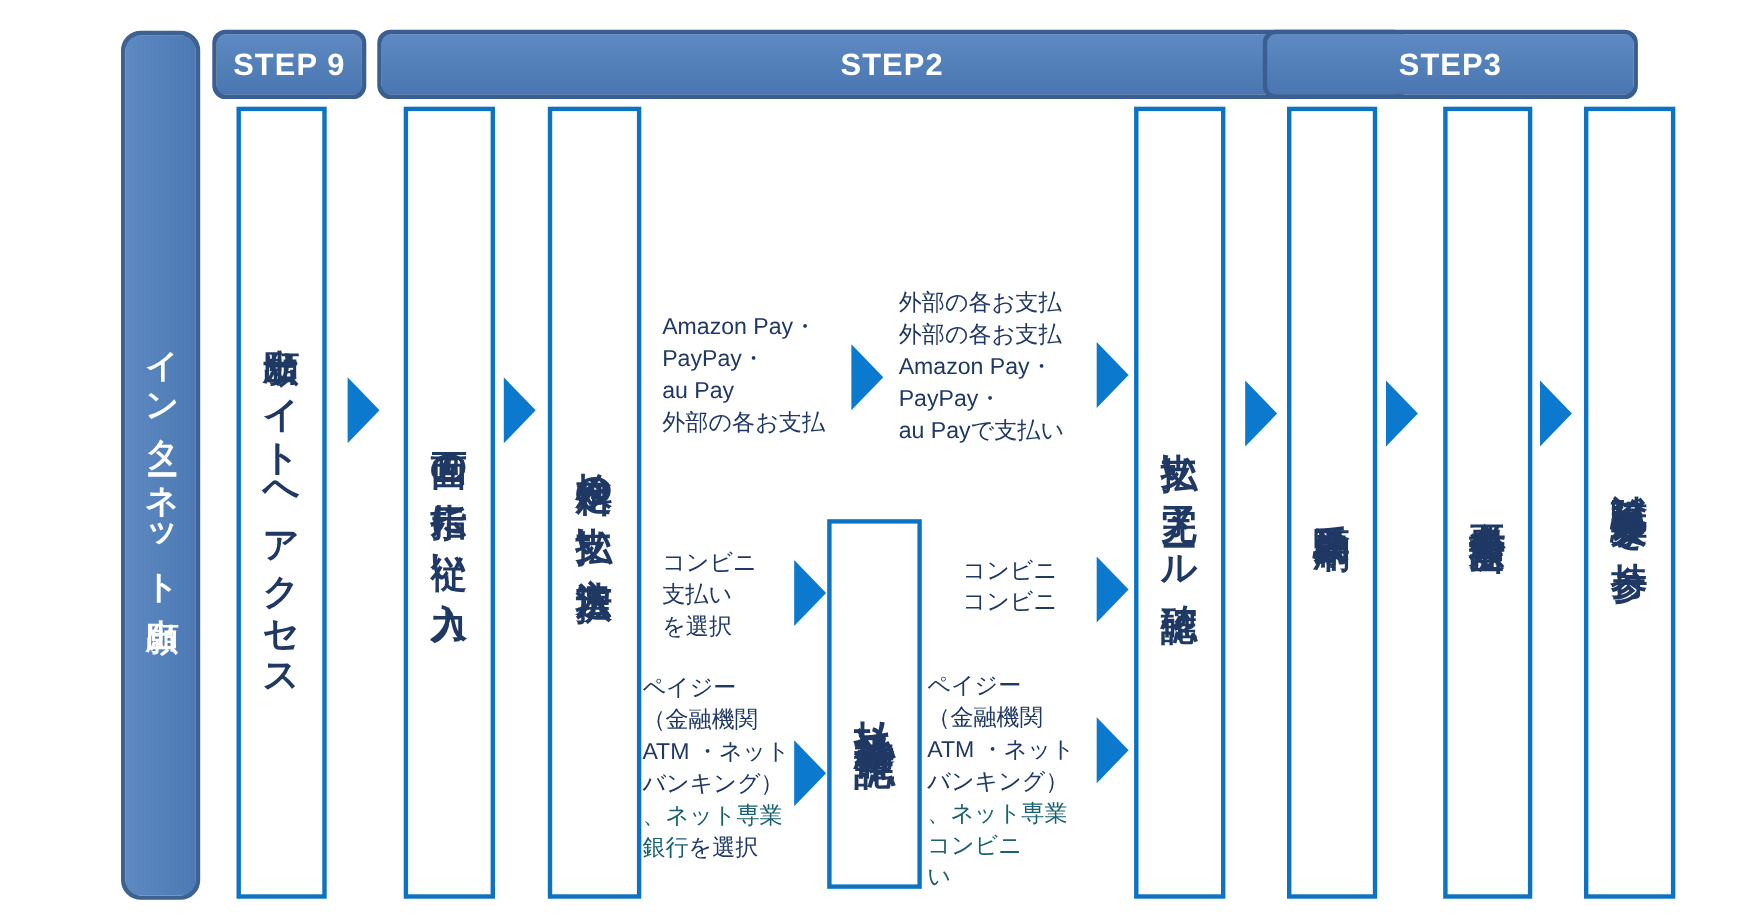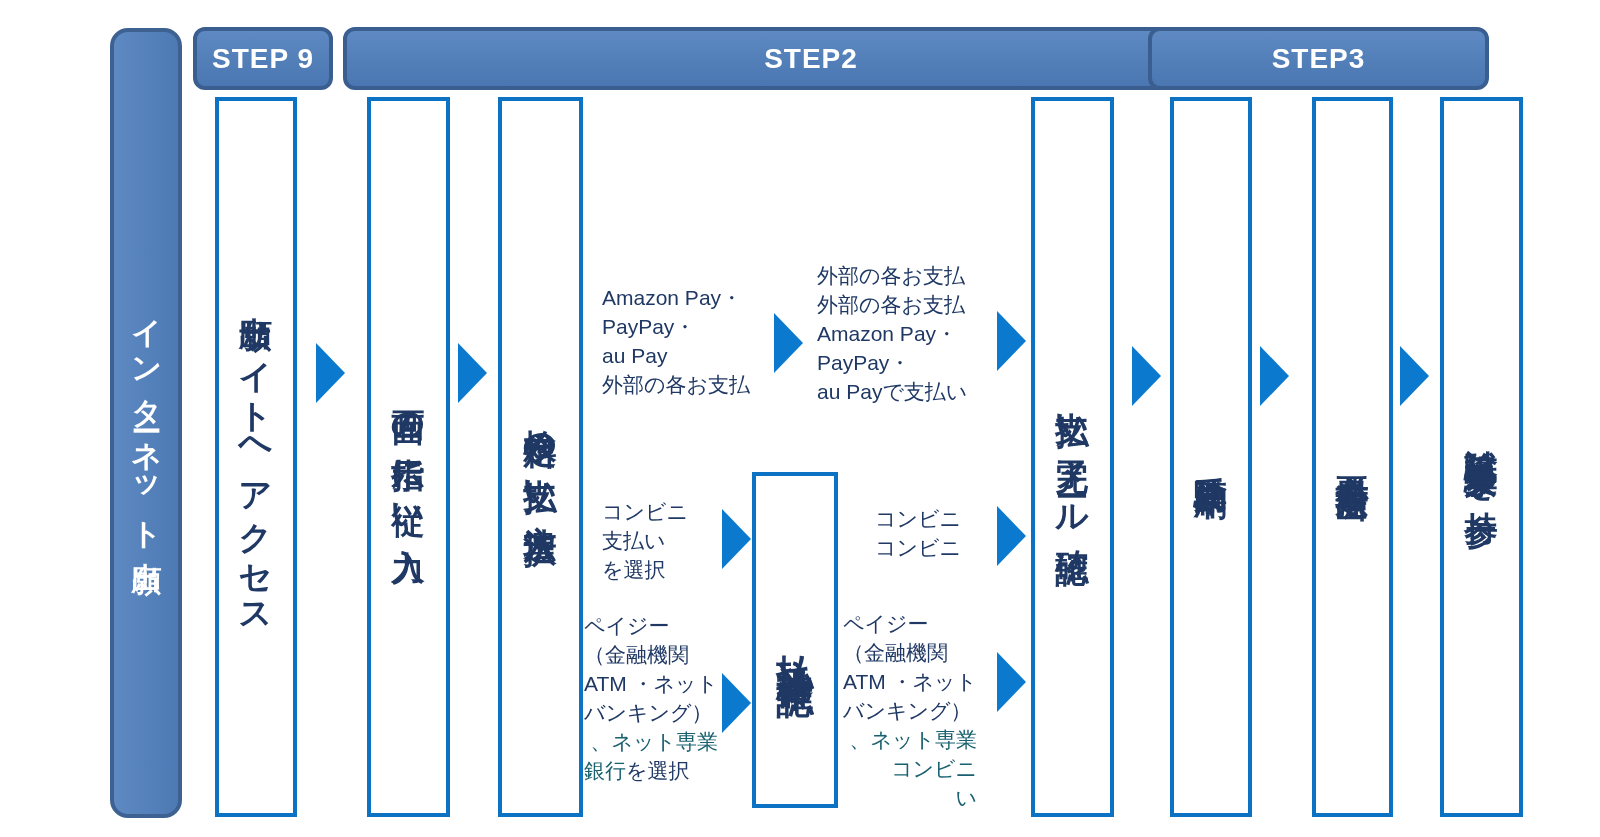--- a/index.html
+++ b/index.html
@@ -46,21 +46,21 @@
   }
   
   .note{
     position:absolute;color:#1f3864;font-weight:400;
     font-size:21px;line-height:29px;white-space:nowrap;
   }
   .note-title{
     position:absolute;color:#1f3864;font-weight:bold;
     font-size:28px;line-height:40px;white-space:nowrap;
   }
-  .teal{color:#19616f;text-align:right;}
+  .teal{color:#19616f;}
 </style>
 </head>
 <body>
 
 <div id="canvas">
 
   <div class="sidebar" style="left:110px;top:28px;width:72px;height:790px;">
     <div class="vtext">インターネット出願</div>
   </div>
 

